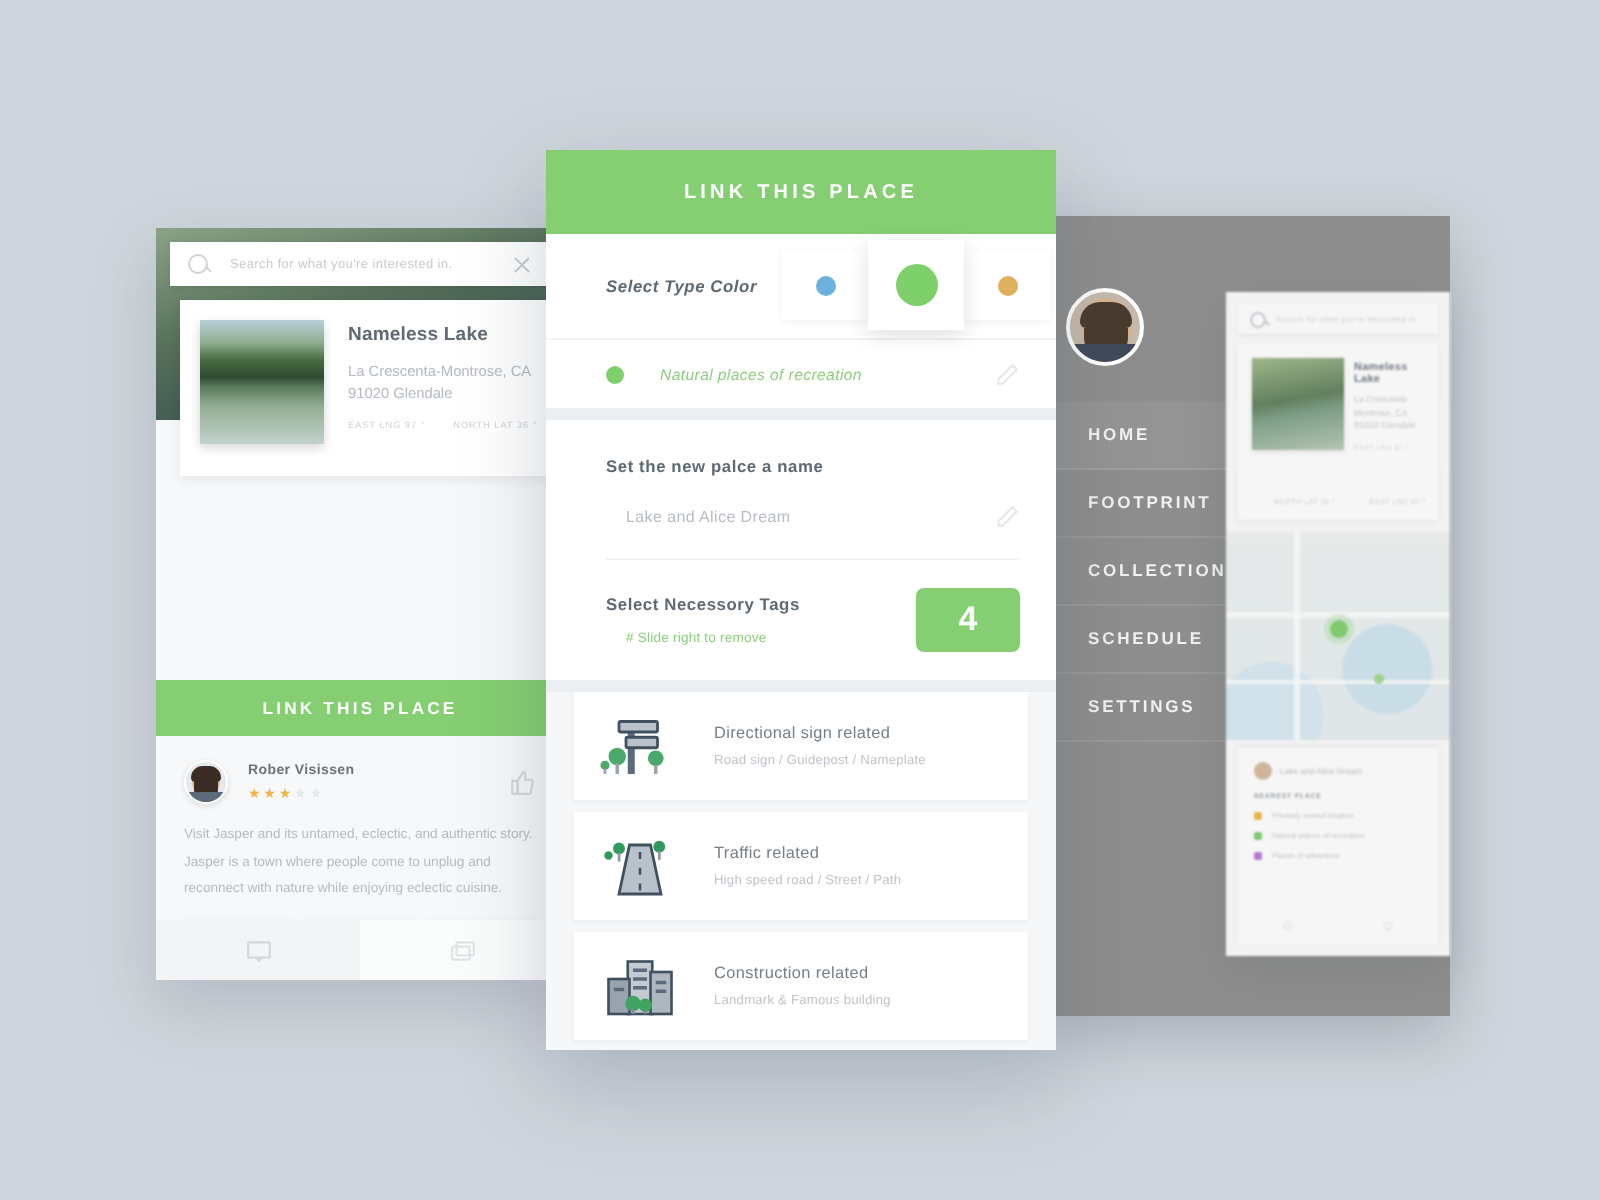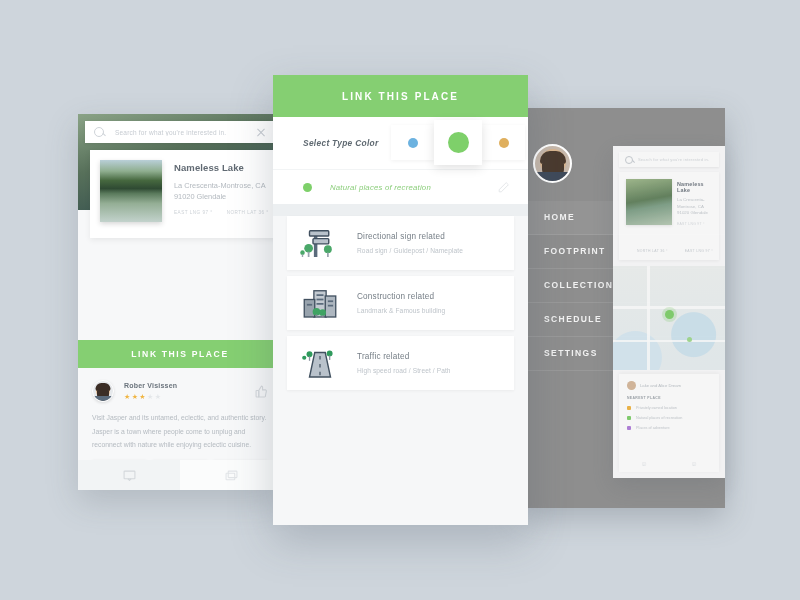--- a/index.html
+++ b/index.html
@@ -692,40 +692,72 @@
         <span class="cc-sel-dot" style="background:#7ed06a"></span>
         <span class="cc-sel-text">Natural places of recreation</span>
         <svg class="pencil" viewBox="0 0 24 24" fill="none" stroke="#c3c9cf" stroke-width="1.8">
           <path d="M17 3l4 4L8 20H4v-4L17 3z"></path>
         </svg>
       </div>
     </div>
 
     <div class="cc-gap"></div>
 
+    <div class="cc-name-block">
+      <div class="cc-label">Set the new palce a name</div>
+      <div class="cc-name-value-row">
+        <span class="cc-name-value">Lake and Alice Dream</span>
+        <svg class="pencil" viewBox="0 0 24 24" fill="none" stroke="#c3c9cf" stroke-width="1.8">
+          <path d="M17 3l4 4L8 20H4v-4L17 3z"></path>
+        </svg>
+      </div>
+      <div class="cc-tags-row">
+        <div class="cc-tags-left">
+          <div class="cc-label">Select Necessory Tags</div>
+          <div class="cc-hint"># Slide right to remove</div>
+        </div>
+        <div class="cc-count">4</div>
+      </div>
+    </div>
 
     <div class="cc-gap"></div>
 
     <div class="cc-list">
 
       <div class="cc-item">
         <svg class="cc-item-ico" viewBox="0 0 48 40">
           <rect x="17" y="6" width="4" height="30" fill="#5b6b7c"></rect>
           <rect x="12" y="6" width="22" height="6" rx="1" fill="#b9c2cb" stroke="#41505f" stroke-width="1.6"></rect>
           <rect x="16" y="15" width="18" height="6" rx="1" fill="#b9c2cb" stroke="#41505f" stroke-width="1.6"></rect>
           <circle cx="11" cy="26" r="5" fill="#4aa869"></circle>
           <rect x="10" y="30" width="2" height="6" fill="#9aa4ae"></rect>
           <circle cx="33" cy="27" r="4.5" fill="#4aa869"></circle>
           <rect x="32" y="31" width="2" height="5" fill="#9aa4ae"></rect>
           <circle cx="4" cy="31" r="2.6" fill="#4aa869"></circle>
           <rect x="3.2" y="33" width="1.6" height="3" fill="#9aa4ae"></rect>
         </svg>
         <div class="cc-item-txt">
           <div class="cc-item-title">Directional sign related</div>
           <div class="cc-item-sub">Road sign / Guidepost / Nameplate</div>
+        </div>
+      </div>
+
+      <div class="cc-item">
+        <svg class="cc-item-ico" viewBox="0 0 48 40">
+          <path d="M18 8 L30 8 L36 36 L12 36 Z" fill="#b9c2cb" stroke="#41505f" stroke-width="1.6"></path>
+          <path d="M24 12 v5 M24 21 v5 M24 30 v4" stroke="#41505f" stroke-width="1.4" stroke-dasharray="4 3"></path>
+          <circle cx="12" cy="10" r="3.4" fill="#2f9a5c"></circle>
+          <rect x="11.3" y="12.5" width="1.5" height="5" fill="#8c97a2"></rect>
+          <circle cx="35" cy="9" r="3.4" fill="#2f9a5c"></circle>
+          <rect x="34.3" y="11.5" width="1.5" height="5" fill="#8c97a2"></rect>
+          <circle cx="6" cy="14" r="2.4" fill="#2f9a5c"></circle>
+        </svg>
+        <div class="cc-item-txt">
+          <div class="cc-item-title">Traffic related</div>
+          <div class="cc-item-sub">High speed road / Street / Path</div>
         </div>
       </div>
 
       <div class="cc-item">
         <svg class="cc-item-ico" viewBox="0 0 48 40">
           <rect x="17" y="6" width="14" height="30" fill="#c3cad1" stroke="#41505f" stroke-width="1.5"></rect>
           <rect x="6" y="16" width="12" height="20" fill="#98a3ad" stroke="#41505f" stroke-width="1.5"></rect>
           <rect x="30" y="12" width="12" height="24" fill="#aeb7c0" stroke="#41505f" stroke-width="1.5"></rect>
           <rect x="20" y="10" width="8" height="2" fill="#5b6b7c"></rect>
           <rect x="20" y="15" width="8" height="2" fill="#5b6b7c"></rect>
@@ -737,32 +769,16 @@
           <circle cx="27" cy="31" r="3.8" fill="#3fa363"></circle>
           <rect x="19.3" y="33" width="1.5" height="3" fill="#7e8994"></rect>
           <rect x="26.3" y="34" width="1.5" height="2" fill="#7e8994"></rect>
         </svg>
         <div class="cc-item-txt">
           <div class="cc-item-title">Construction related</div>
           <div class="cc-item-sub">Landmark &amp; Famous building</div>
         </div>
       </div>
 
-      <div class="cc-item">
-        <svg class="cc-item-ico" viewBox="0 0 48 40">
-          <path d="M18 8 L30 8 L36 36 L12 36 Z" fill="#b9c2cb" stroke="#41505f" stroke-width="1.6"></path>
-          <path d="M24 12 v5 M24 21 v5 M24 30 v4" stroke="#41505f" stroke-width="1.4" stroke-dasharray="4 3"></path>
-          <circle cx="12" cy="10" r="3.4" fill="#2f9a5c"></circle>
-          <rect x="11.3" y="12.5" width="1.5" height="5" fill="#8c97a2"></rect>
-          <circle cx="35" cy="9" r="3.4" fill="#2f9a5c"></circle>
-          <rect x="34.3" y="11.5" width="1.5" height="5" fill="#8c97a2"></rect>
-          <circle cx="6" cy="14" r="2.4" fill="#2f9a5c"></circle>
-        </svg>
-        <div class="cc-item-txt">
-          <div class="cc-item-title">Traffic related</div>
-          <div class="cc-item-sub">High speed road / Street / Path</div>
-        </div>
-      </div>
-
     </div>
   </div>
 
 </div>
 
 </body></html>

